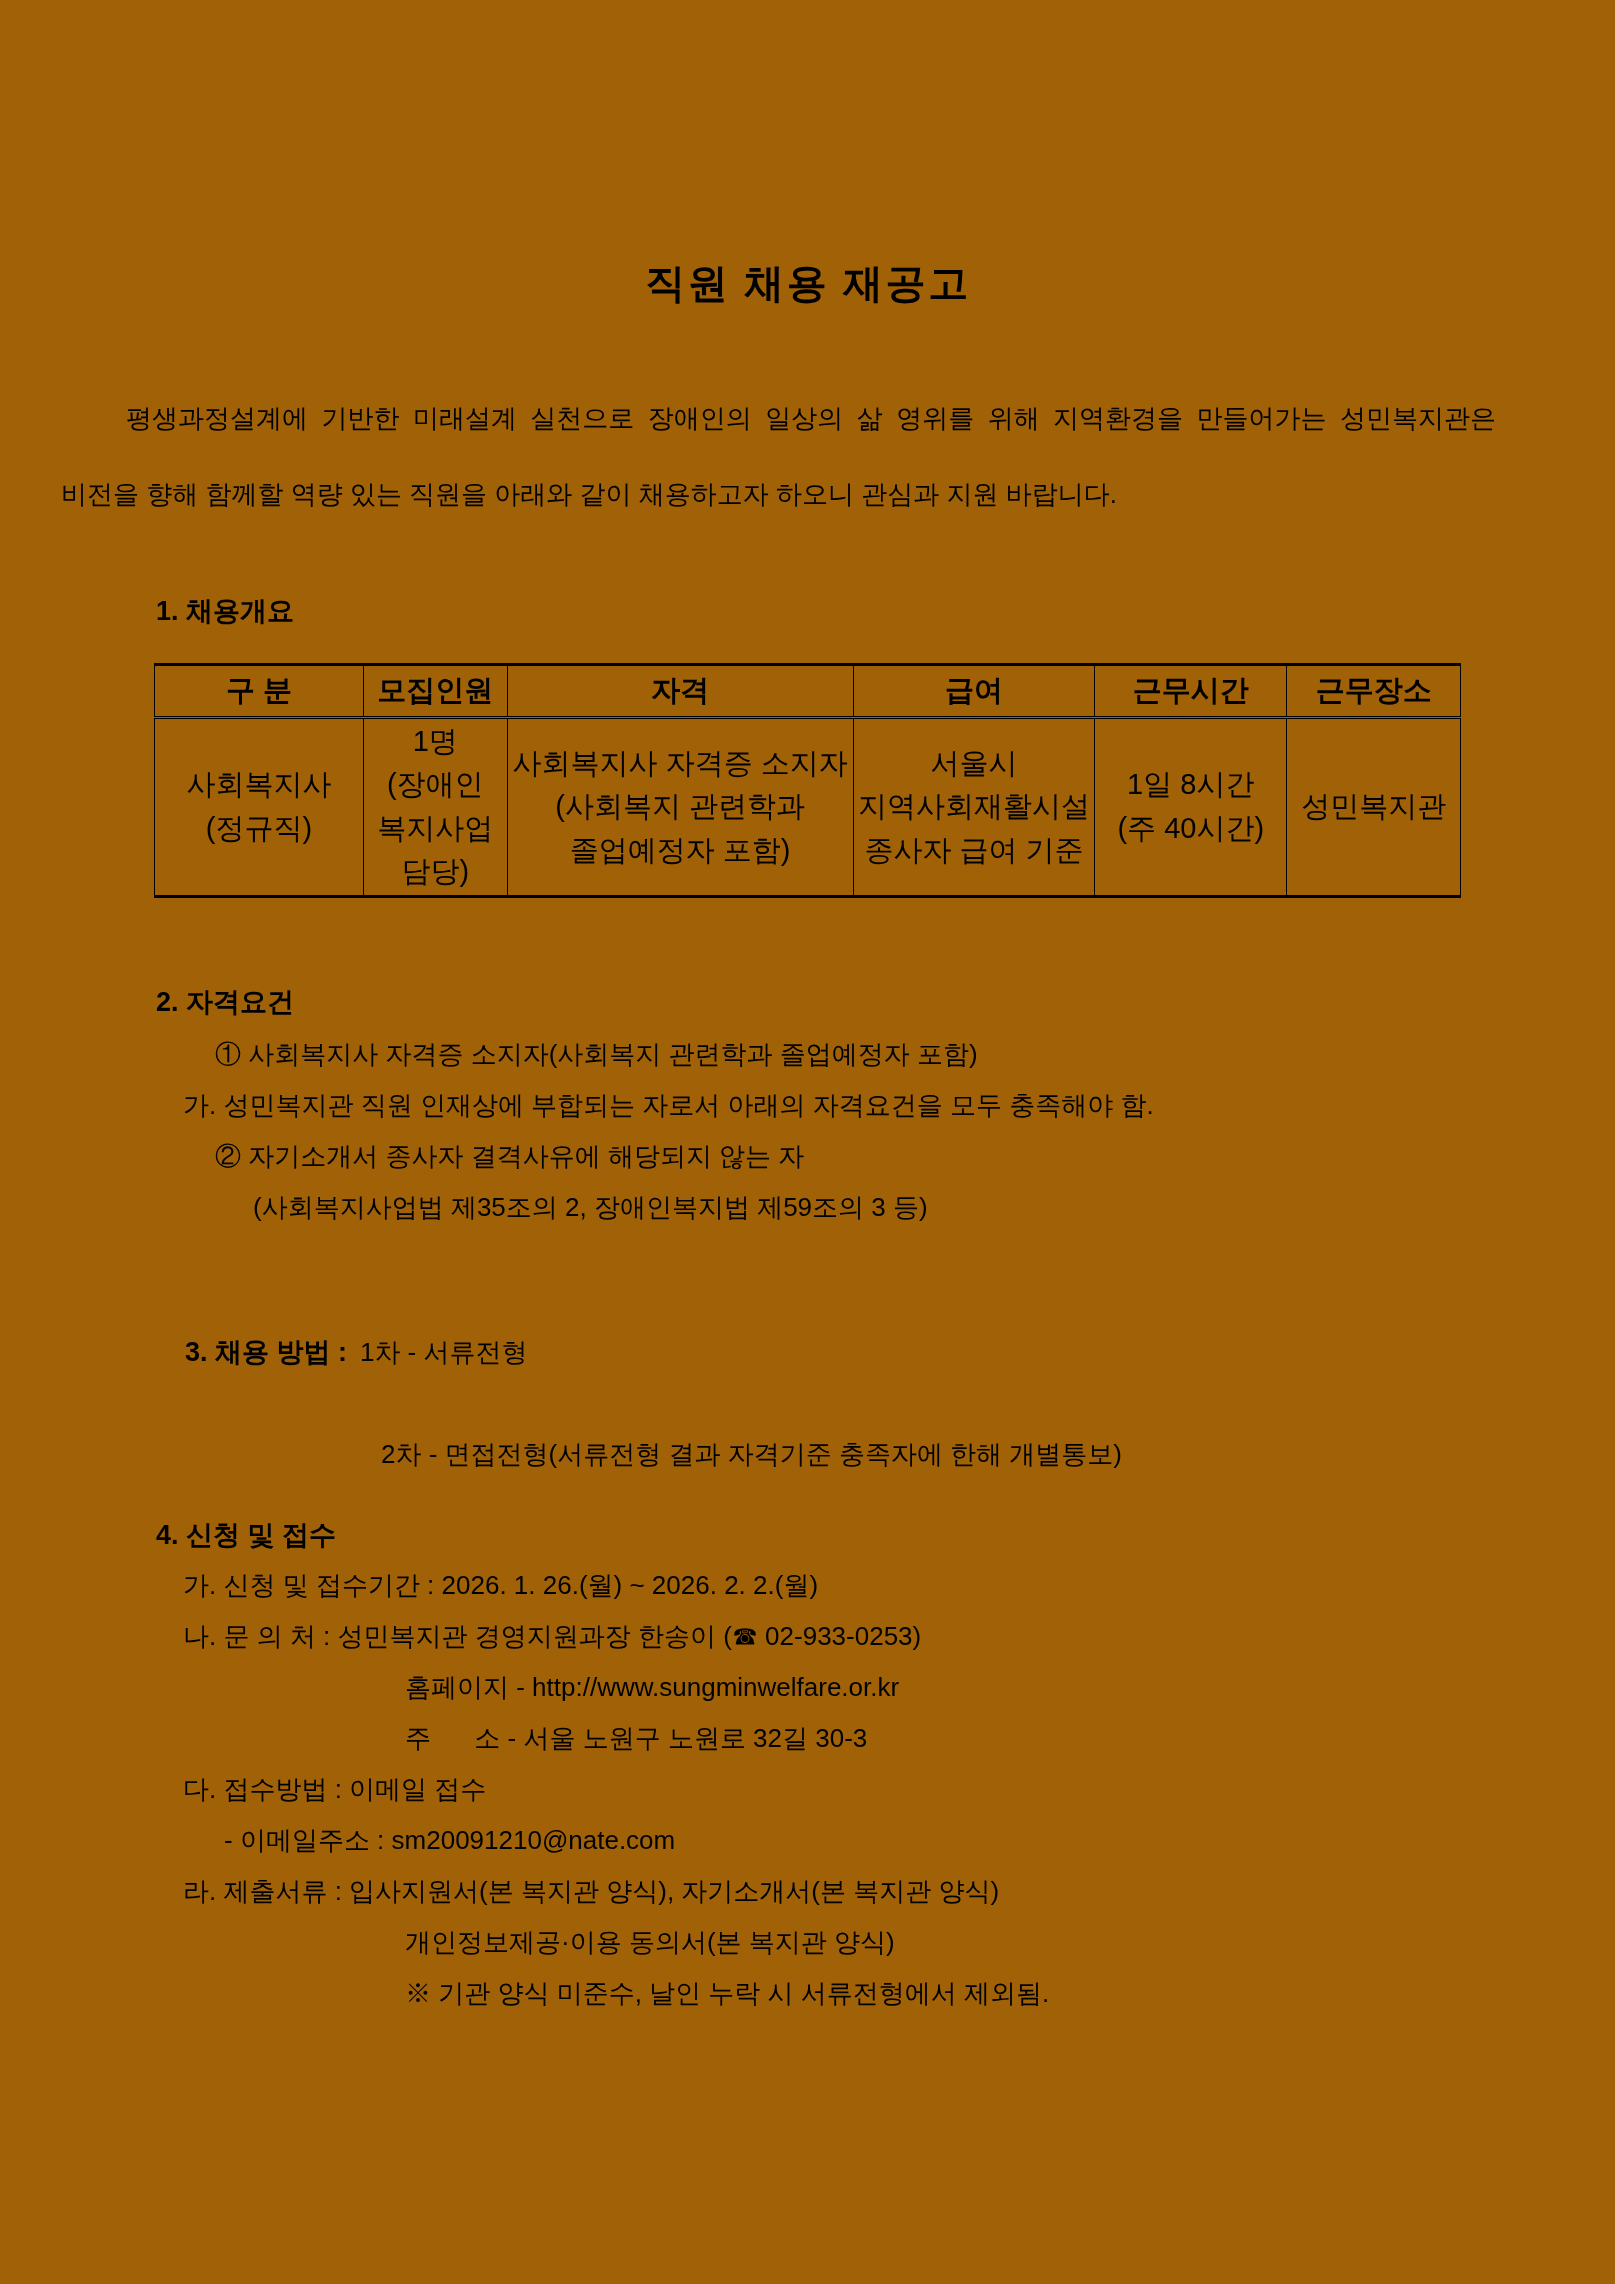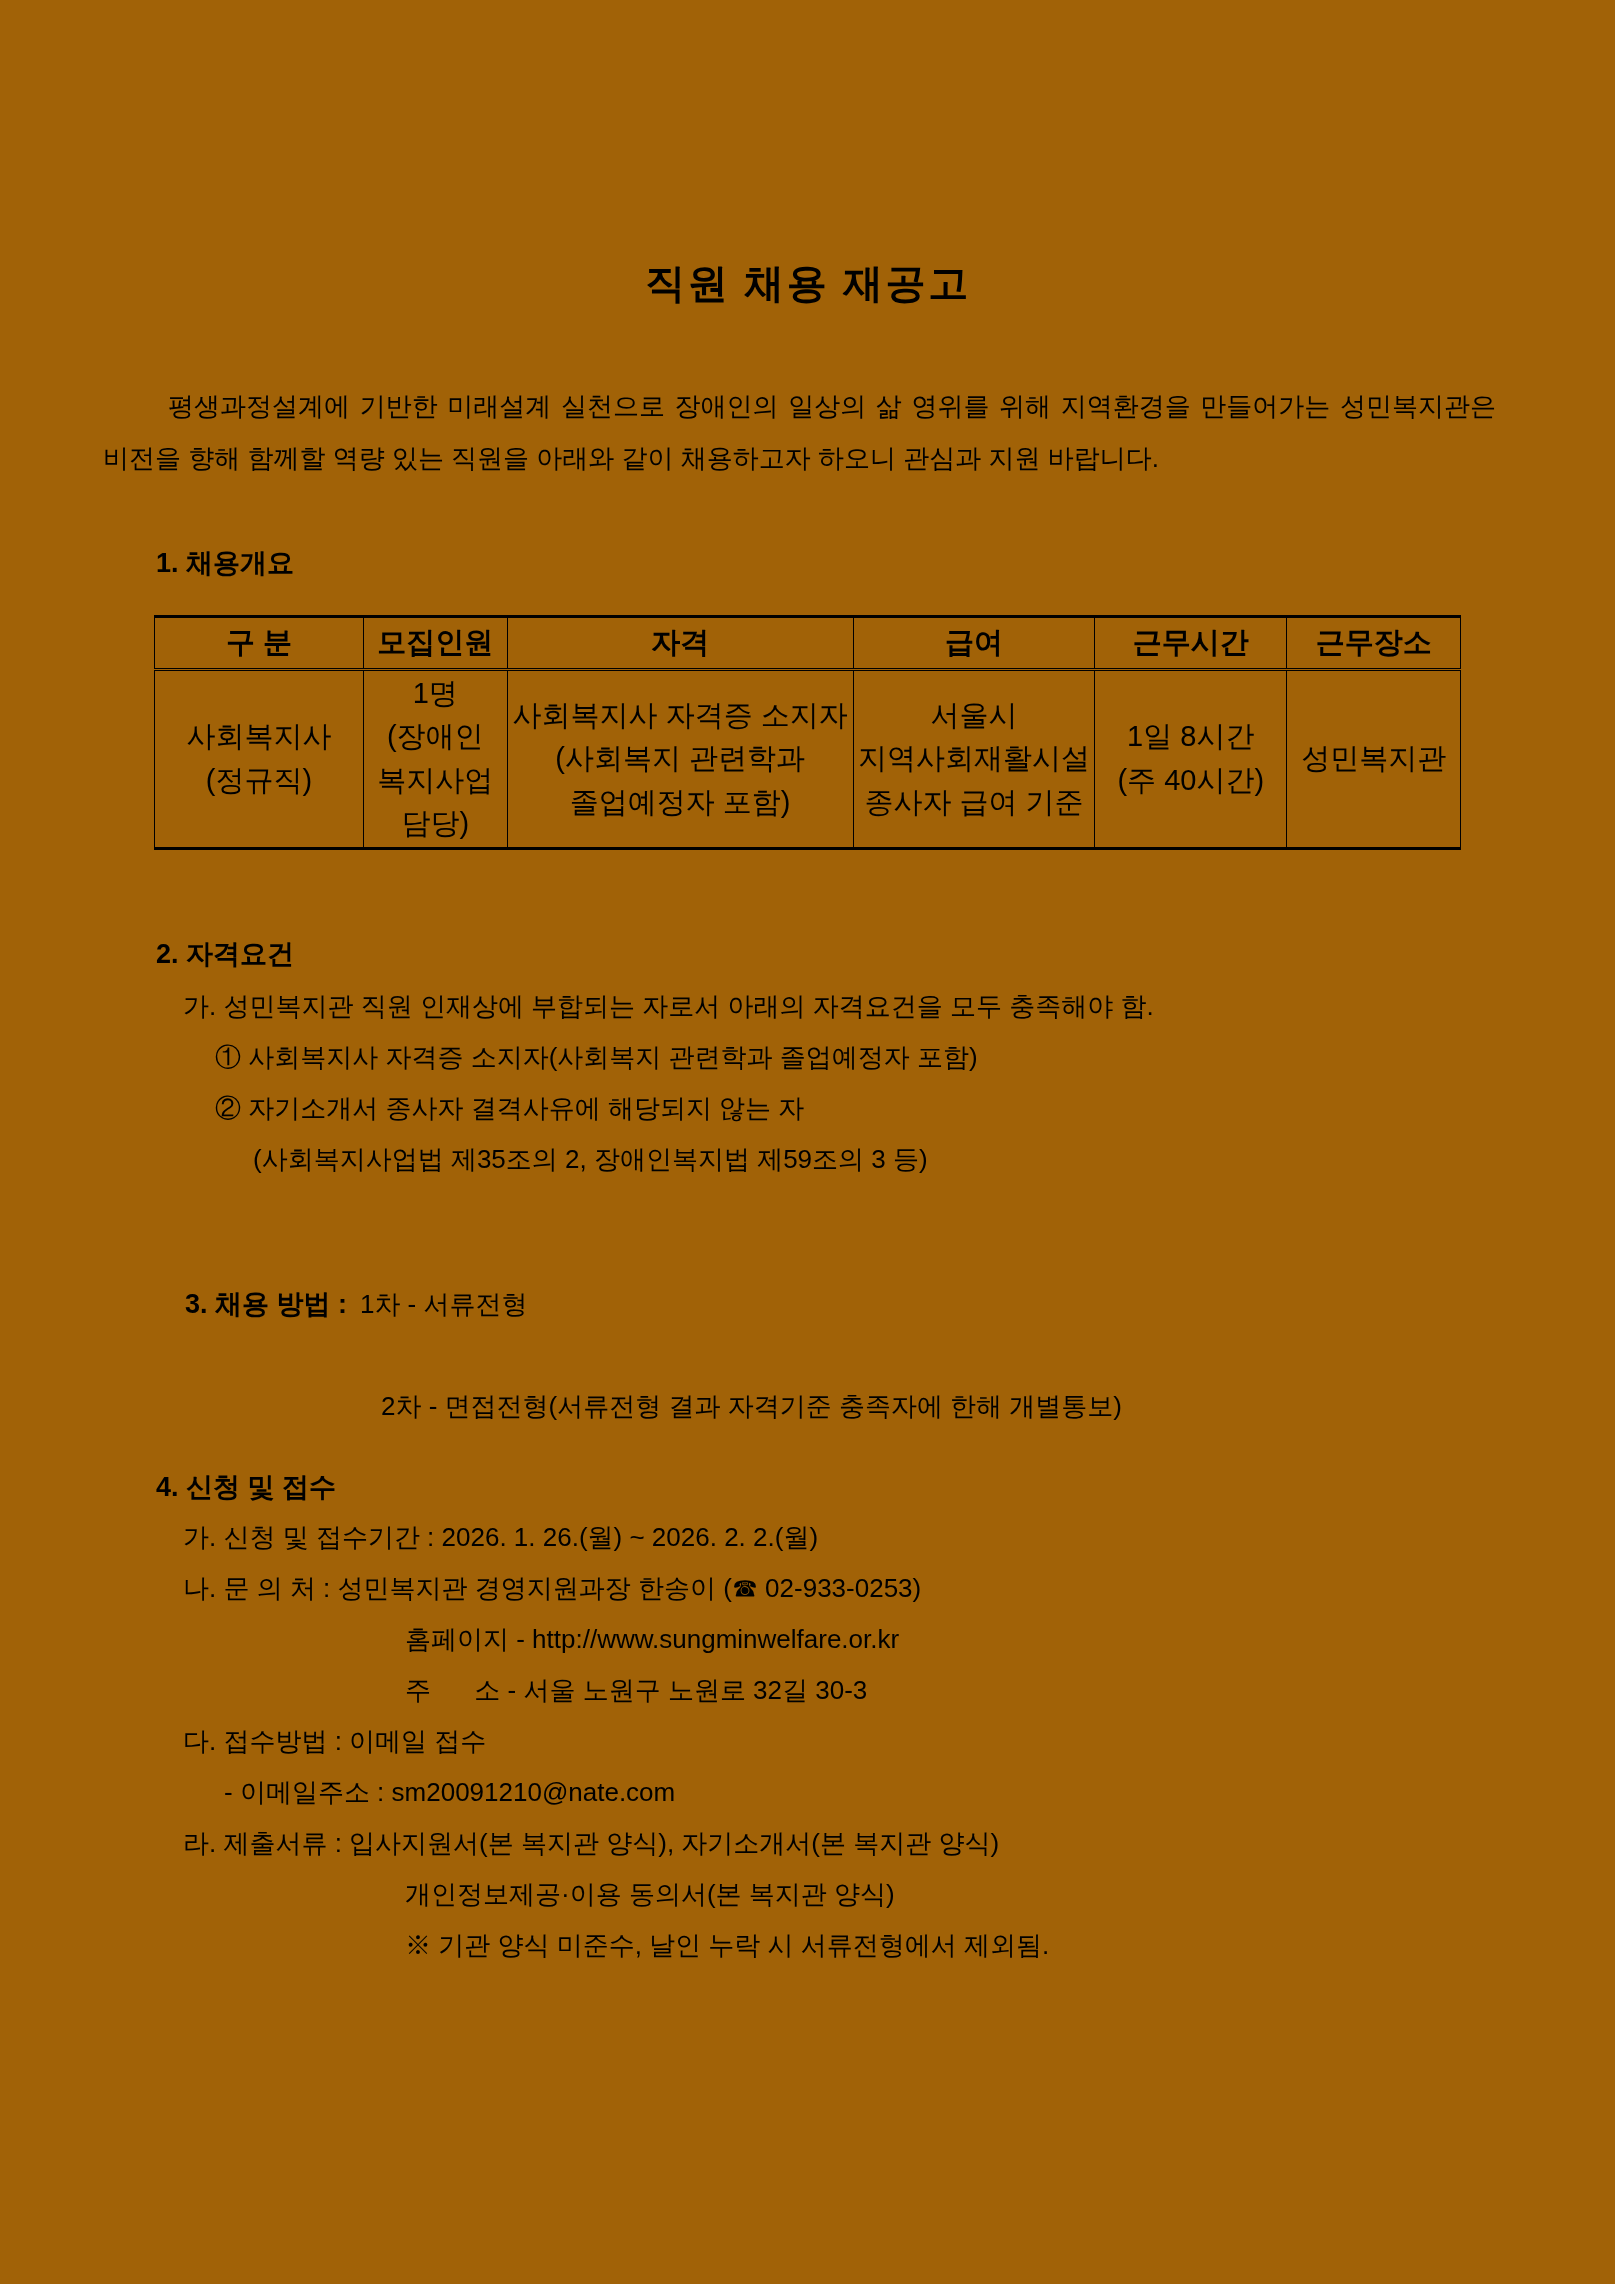--- a/index.html
+++ b/index.html
@@ -16,23 +16,23 @@
   .doc-title {
     margin: 0;
     padding-top: 259px;
     text-align: center;
     font-size: 40px;
     font-weight: bold;
     letter-spacing: 2.6px;
     line-height: 1.2;
   }
   .intro {
-    margin: 73px 120px 0 103px;
+    margin: 73px 120px 0 61px;
     font-size: 26px;
-    line-height: 52px;
+    line-height: 76px;
     text-align: justify;
     text-indent: 65px;
     word-break: keep-all;
   }
   .sec-heading {
     margin: 0;
     font-size: 27px;
     font-weight: bold;
     line-height: 1.25;
     padding-left: 156px;
@@ -125,22 +125,22 @@
 지역사회재활시설
 종사자 급여 기준</td>
         <td>1일 8시간
 (주 40시간)</td>
         <td>성민복지관</td>
       </tr>
     </tbody>
   </table>
 
   <h2 class="sec-heading h2-gap">2. 자격요건</h2>
+  <div class="line ind-circ">① 사회복지사 자격증 소지자(사회복지 관련학과 졸업예정자 포함)</div>
   <div class="line ind-item">가. 성민복지관 직원 인재상에 부합되는 자로서 아래의 자격요건을 모두 충족해야 함.</div>
-  <div class="line ind-circ">① 사회복지사 자격증 소지자(사회복지 관련학과 졸업예정자 포함)</div>
   <div class="line ind-circ">② 자기소개서 종사자 결격사유에 해당되지 않는 자</div>
   <div class="line ind-law">(사회복지사업법 제35조의 2, 장애인복지법 제59조의 3 등)</div>
 
   <div class="line sec3-line sec3-gap">
     <span class="sec3-head">3. 채용 방법 :</span><span class="sec3-step">1차 - 서류전형</span>
   </div>
   <div class="line ind-step2">2차 - 면접전형(서류전형 결과 자격기준 충족자에 한해 개별통보)</div>
 
   <h2 class="sec-heading h4-gap">4. 신청 및 접수</h2>
   <div class="line ind-item">가. 신청 및 접수기간 : 2026. 1. 26.(월) ~ 2026. 2. 2.(월)</div>

